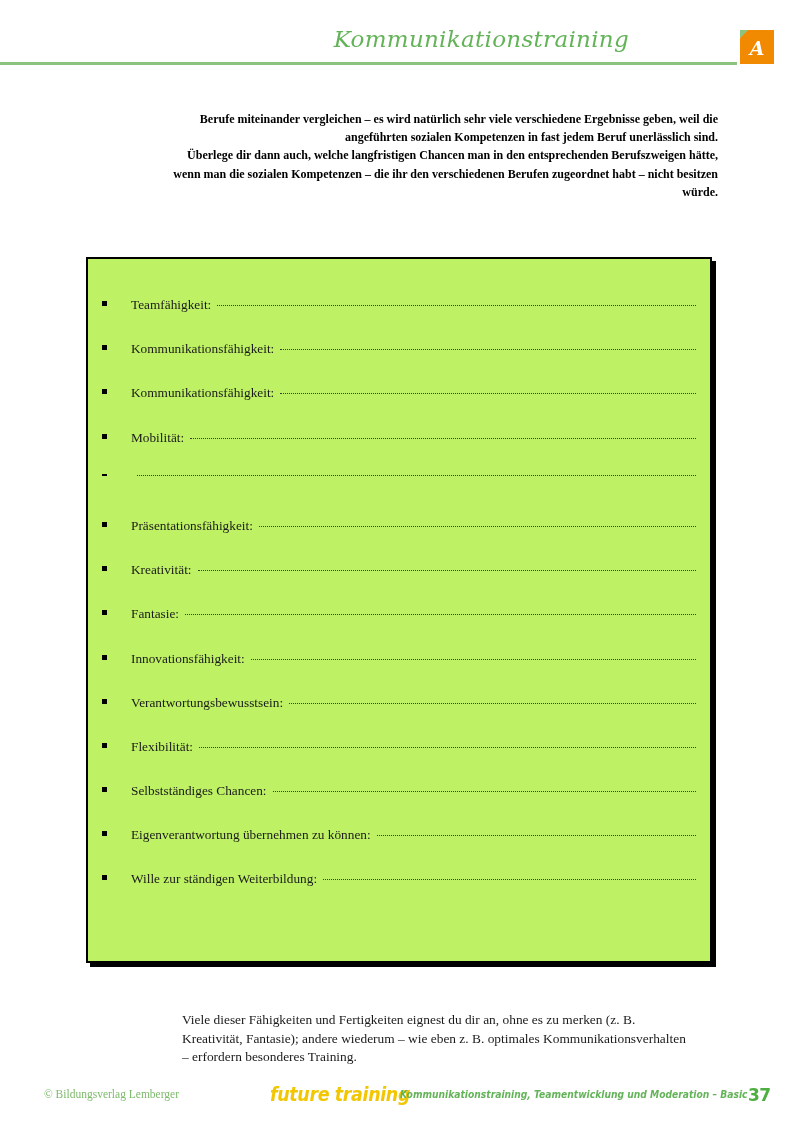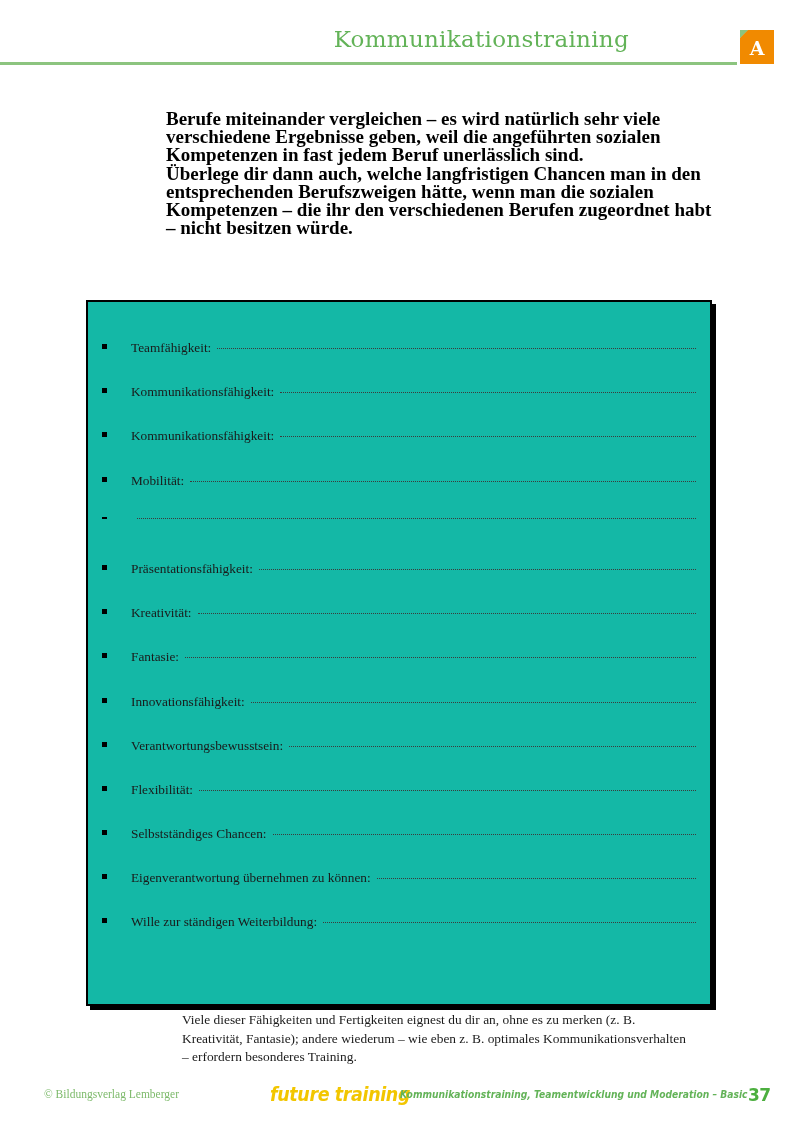--- a/index.html
+++ b/index.html
@@ -16,20 +16,21 @@
     overflow: hidden;
   }
 
   
   .header {
     position: absolute;
     left: 0;
     top: 0;
     width: 691px;
     height: 78px;
+    font-style: italic;
   }
   .header-title {
     position: absolute;
     right: 62px;
     top: 28px;
     font-family: "DejaVu Serif", "Liberation Serif", serif;
     font-size: 23px;
     letter-spacing: 0.3px;
     color: #63b358;
     white-space: nowrap;
@@ -82,38 +83,38 @@
   }
 
   
   .intro {
     position: absolute;
     left: 166px;
     top: 110px;
     width: 552px;
     font-family: "Liberation Serif", "DejaVu Serif", serif;
     font-weight: bold;
-    font-size: 19px;
+    font-size: 12px;
     line-height: 18.2px;
     color: #000000;
+    text-align: right;
   }
   .intro p { margin: 0; }
 
   
   .list-box {
     position: absolute;
     left: 86px;
     top: 257px;
     width: 626px;
     height: 706px;
     box-sizing: border-box;
     border: 2.5px solid #000000;
-    background: #14b8a6;
+    background: #bef264;
     box-shadow: 4px 4px 0 0 #000000;
-    margin-top: 43px;
   }
   .list-inner {
     position: absolute;
     left: 14px;
     top: 38px;
     right: 14px;
   }
   .list-row {
     display: flex;
     align-items: baseline;

